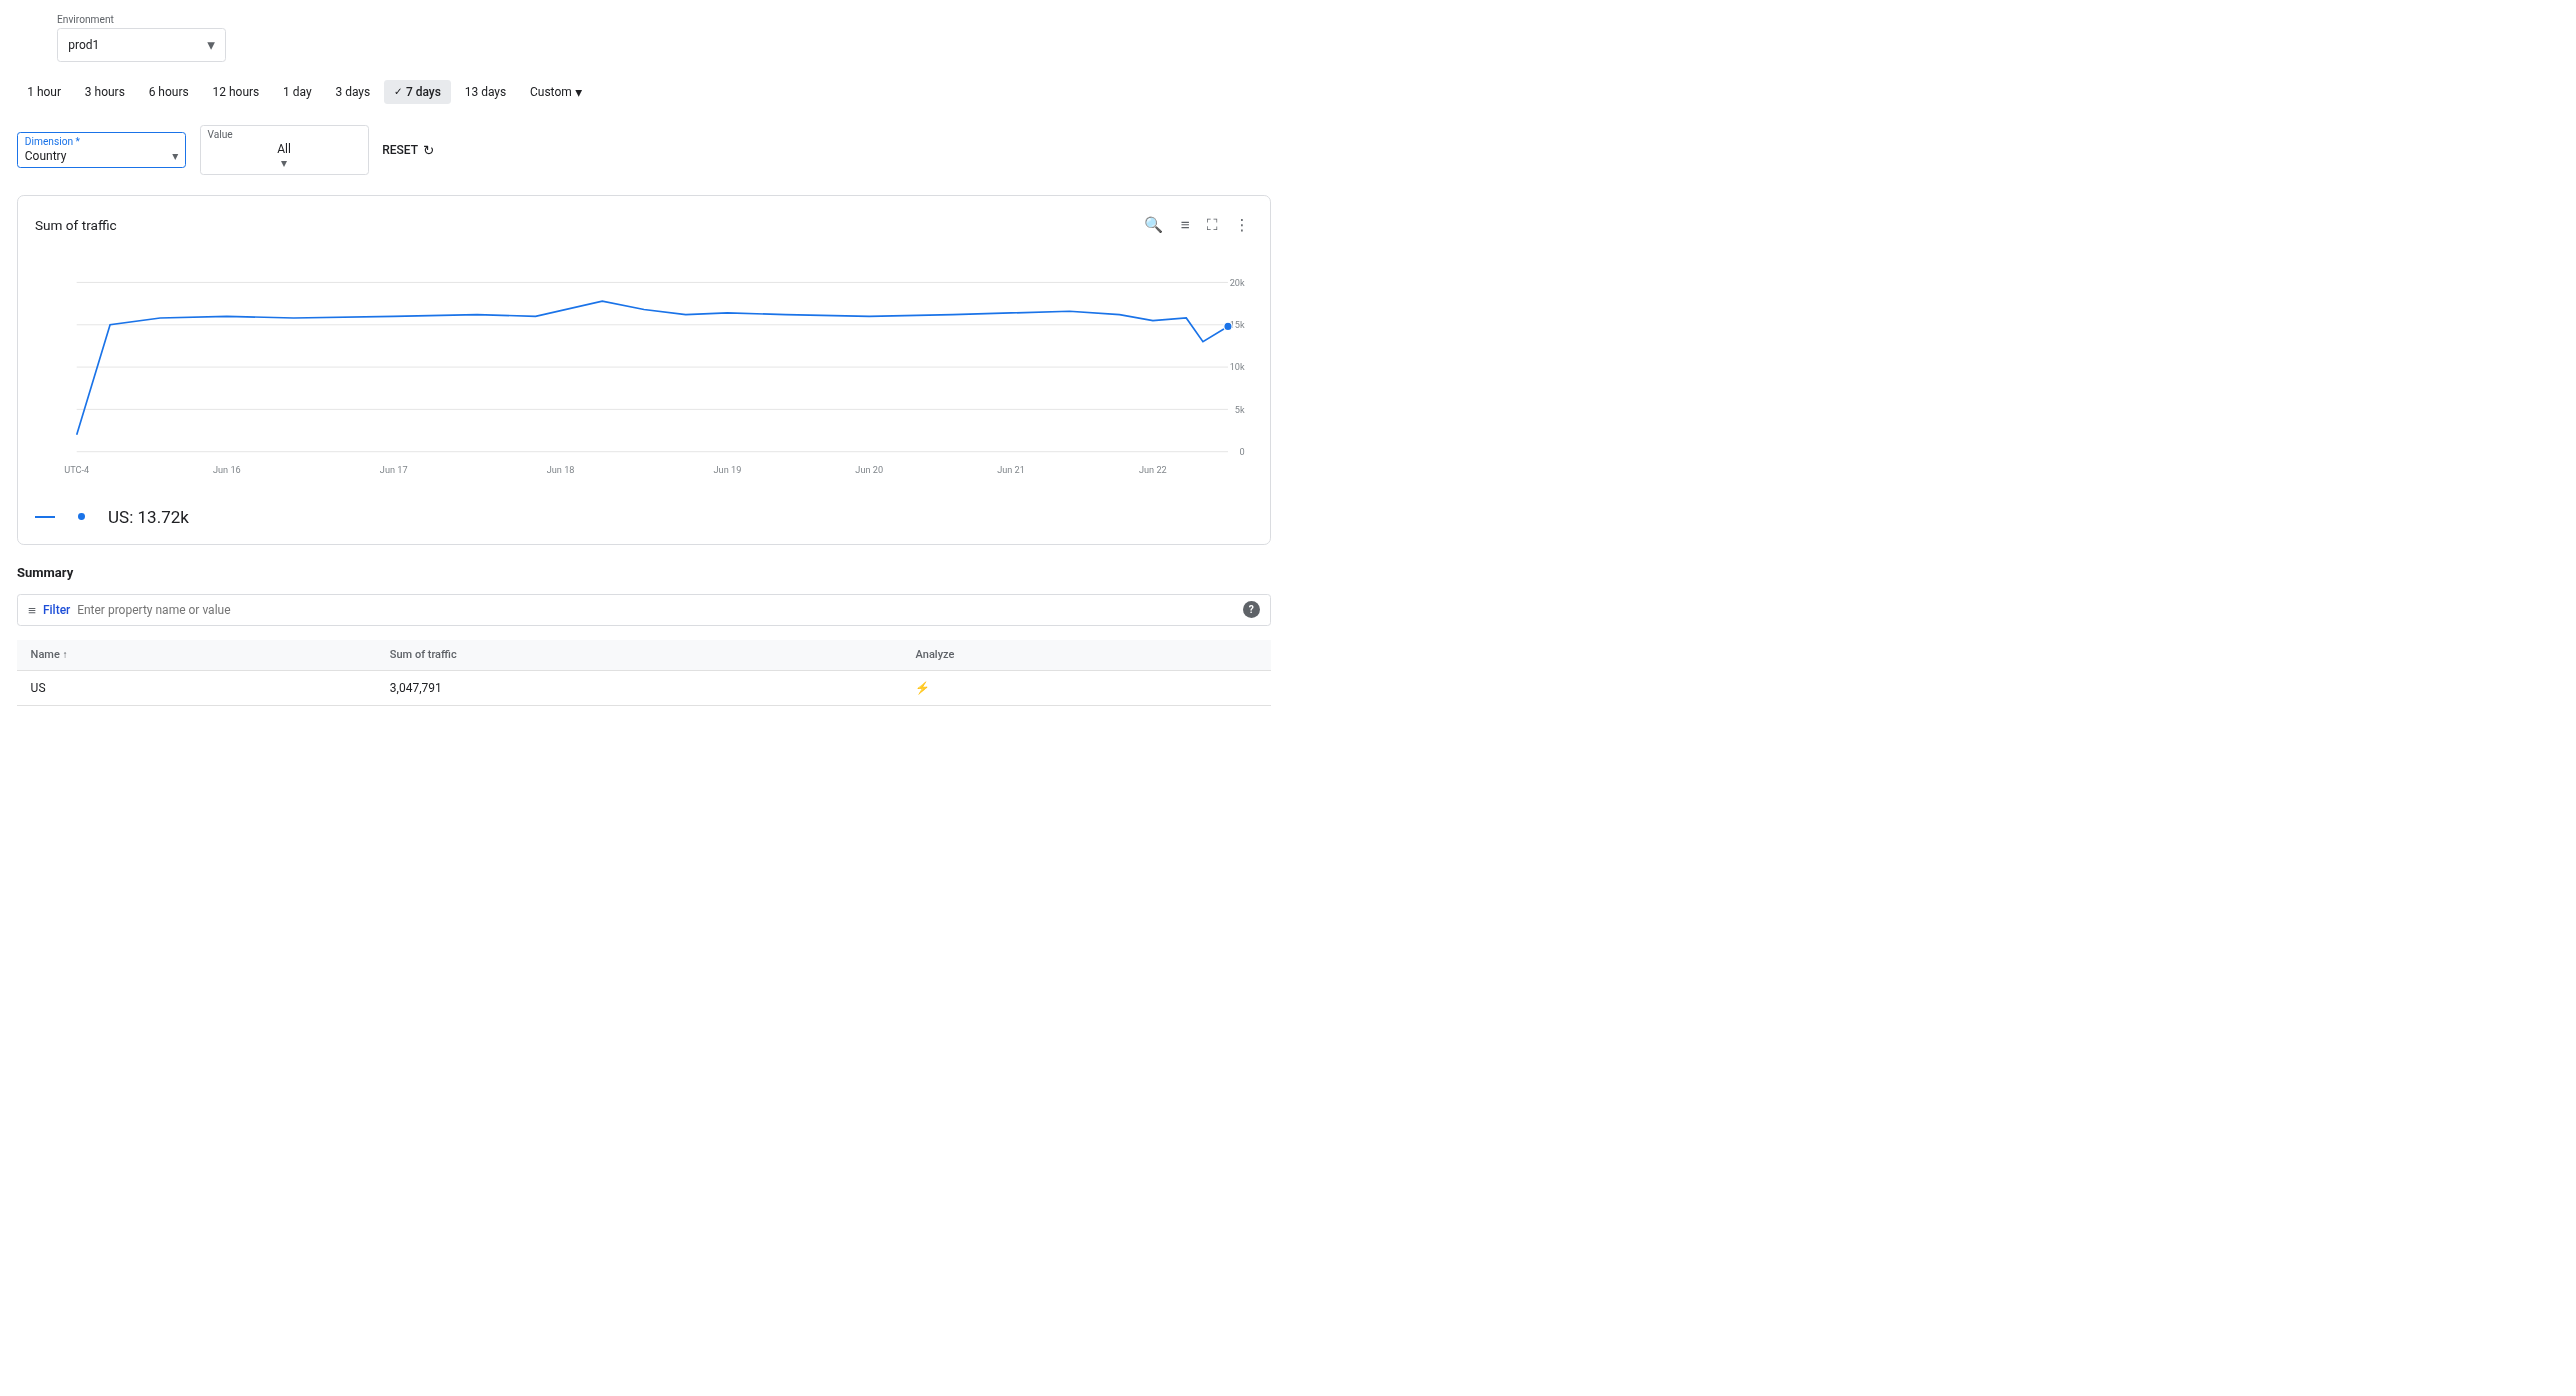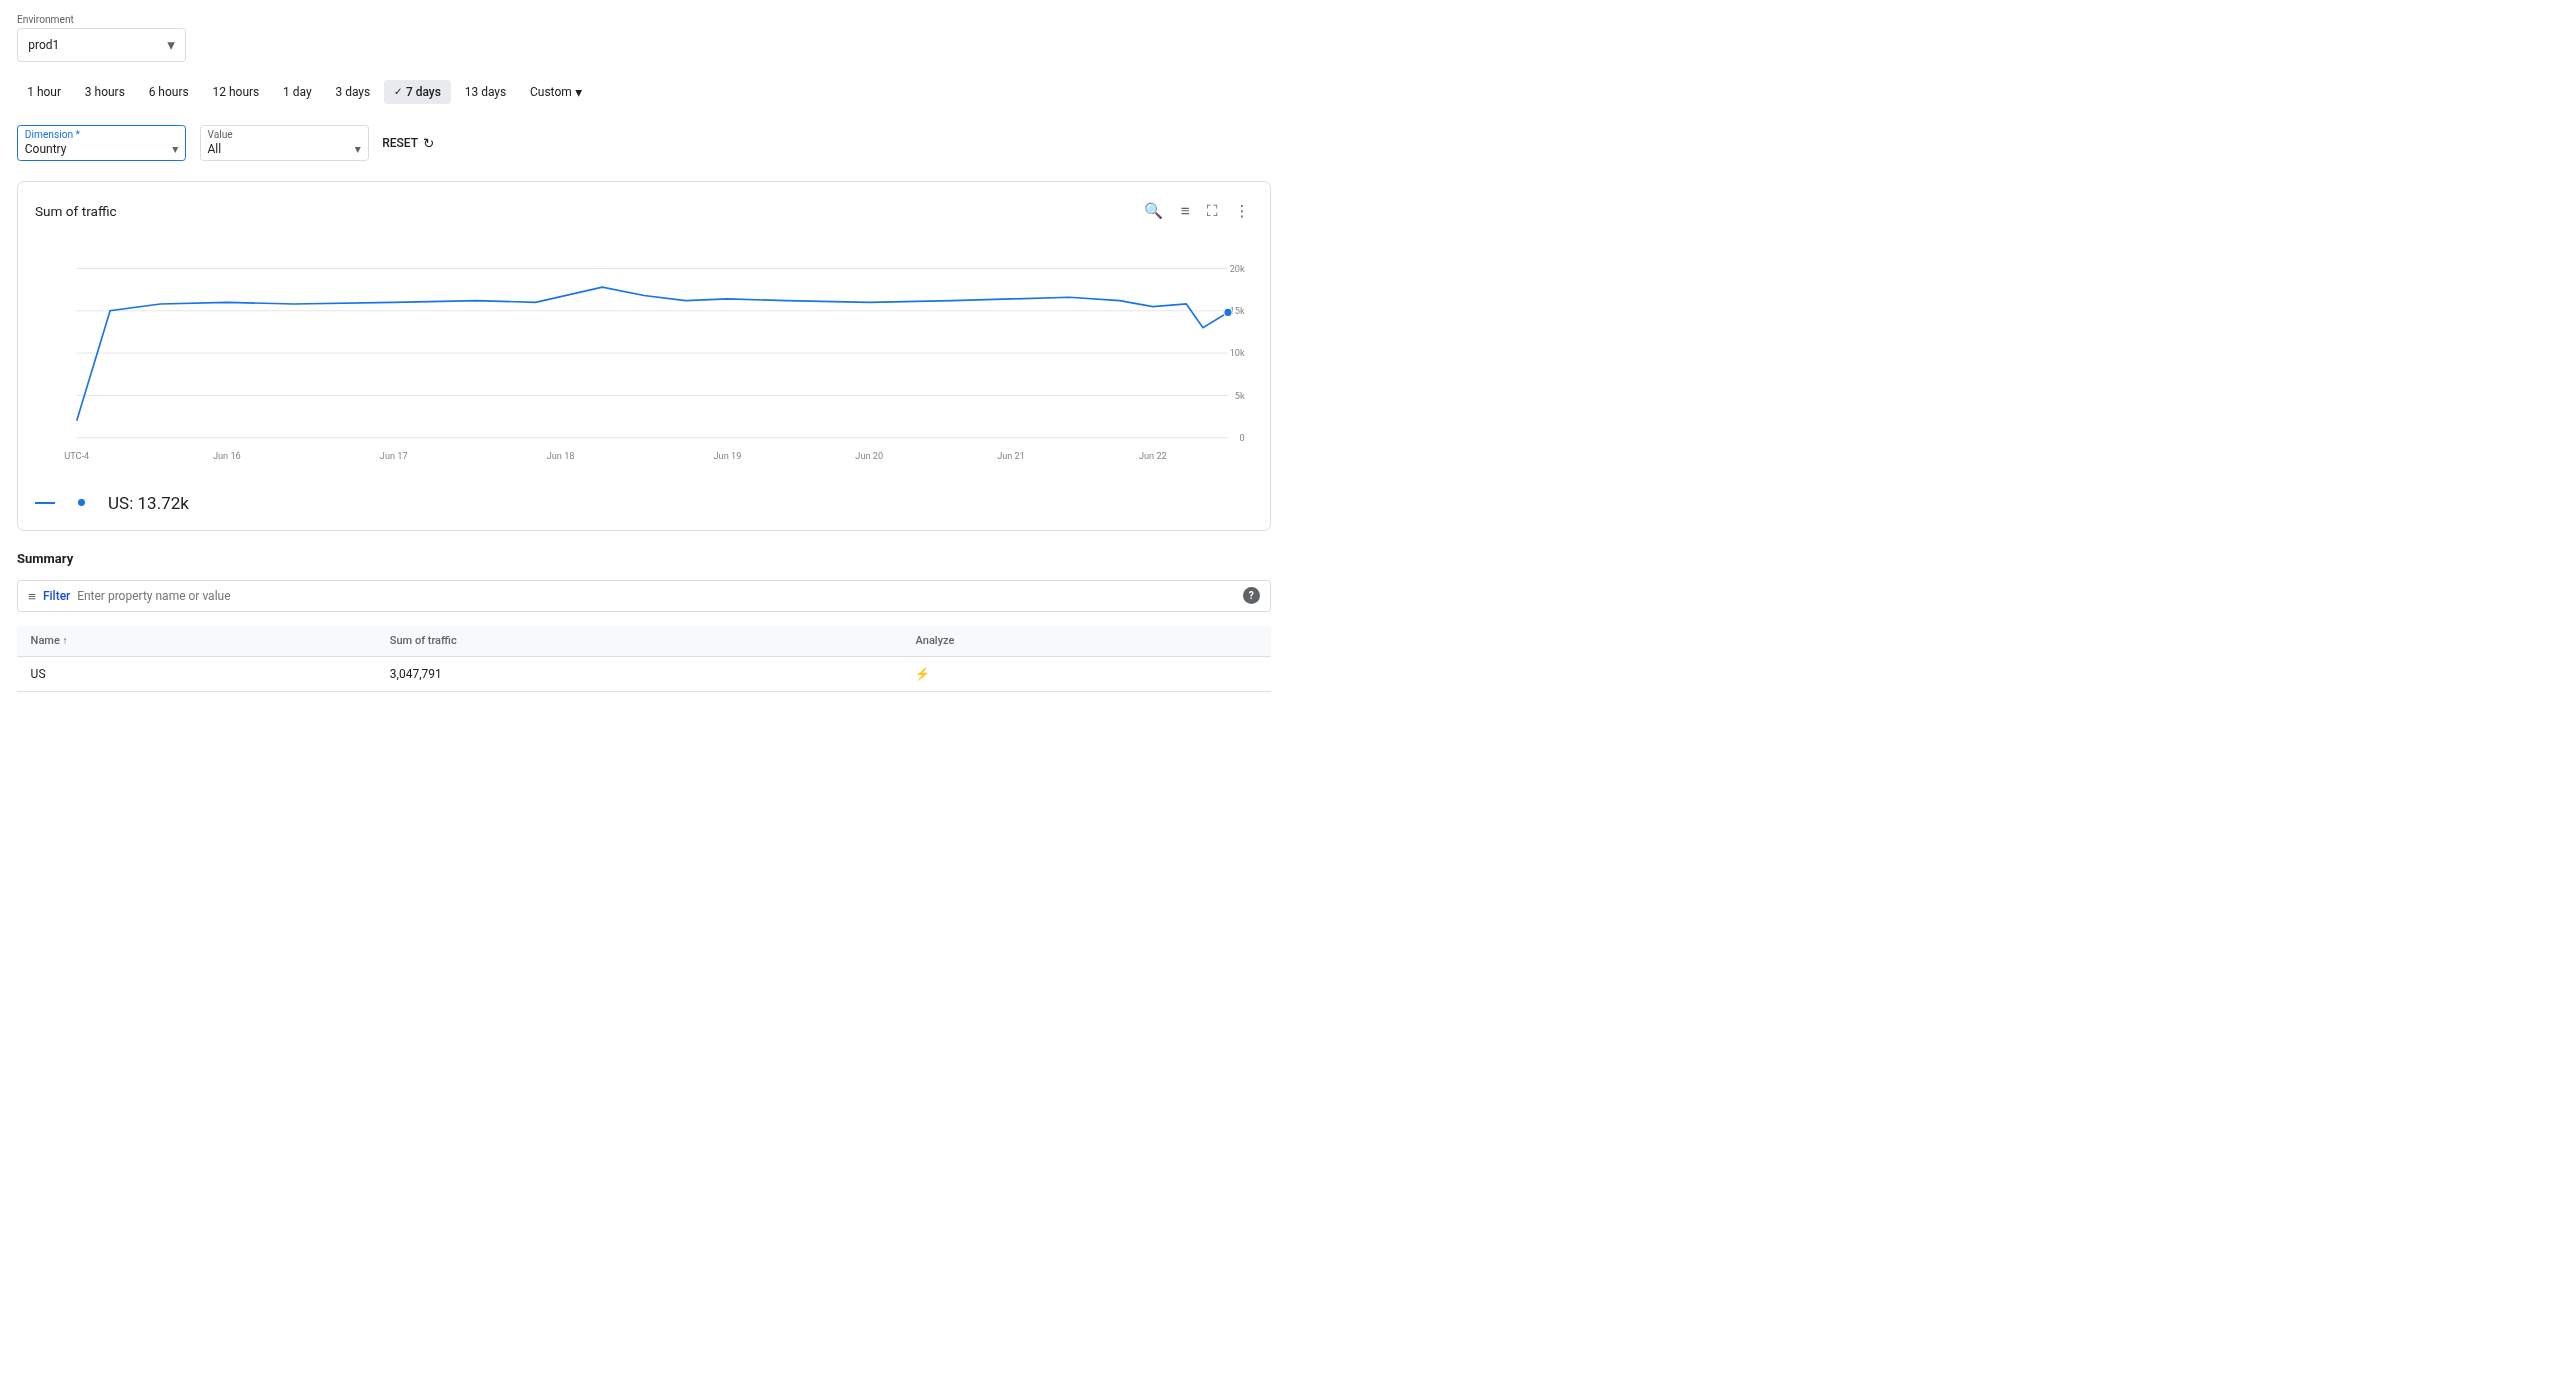--- a/index.html
+++ b/index.html
@@ -1,21 +1,21 @@
 <!DOCTYPE html>
 <html style="font-size:13.6px"><head>
   <meta charset="utf-8">
   <style>
     * { box-sizing: border-box; margin: 0; padding: 0; }
     body { font-family: 'Roboto', Arial, sans-serif; background: #fff; color: #202124; font-size: 12px; }
 
     .page { padding: 13.6px 17px; max-width: 1288px; }
 
     
-    .env-section { margin-bottom: 17px; }
+    .env-section { margin-bottom: 17px; margin-left: 40px; }
     .env-label { font-size: 10.2px; color: #5f6368; margin-bottom: 3.4px; }
     .env-select {
       display: flex; align-items: center; justify-content: space-between;
       border: 0.8px solid #dadce0; border-radius: 3.4px; padding: 6.8px 10.2px;
       width: 169px; cursor: pointer; font-size: 12px; color: #202124;
     }
     .env-select .chevron { font-size: 15.3px; color: #5f6368; }
 
     
     .time-range { display: flex; align-items: center; gap: 3.4px; margin-bottom: 20.3px; flex-wrap: wrap; }
@@ -43,21 +43,21 @@
     }
     .dimension-select .field-label { font-size: 10.2px; color: #1a73e8; margin-bottom: 1.7px; }
     .dimension-select .field-value { display: flex; align-items: center; justify-content: space-between; font-size: 12px; }
     .dimension-select .field-value .chevron { color: #5f6368; }
 
     .value-select {
       display: flex; flex-direction: column; border: 0.8px solid #dadce0; border-radius: 3.4px;
       padding: 3.4px 6.8px; min-width: 169px; cursor: pointer;
     }
     .value-select .field-label { font-size: 10.2px; color: #5f6368; margin-bottom: 1.7px; }
-    .value-select .field-value { display: flex; align-items: center; justify-content: space-between; font-size: 12px; }
+    .value-select .field-value { display: flex; align-items: center; justify-content: space-between; font-size: 12px; flex-direction: column; }
     .value-select .field-value .chevron { color: #5f6368; }
 
     .reset-btn {
       display: flex; align-items: center; gap: 5.1px;
       background: transparent; border: none; cursor: pointer;
       font-size: 12px; color: #202124; font-family: inherit; font-weight: 500;
     }
     .reset-icon { font-size: 13.6px; }
 
     

